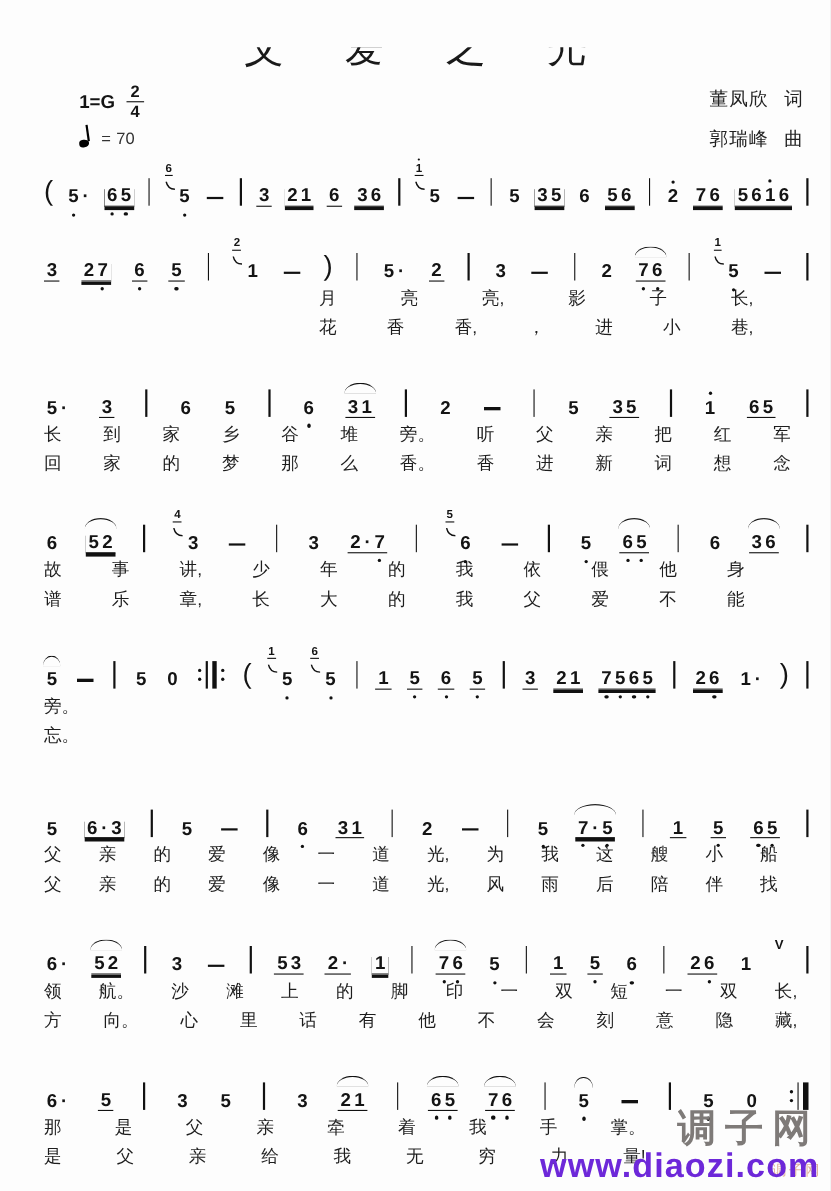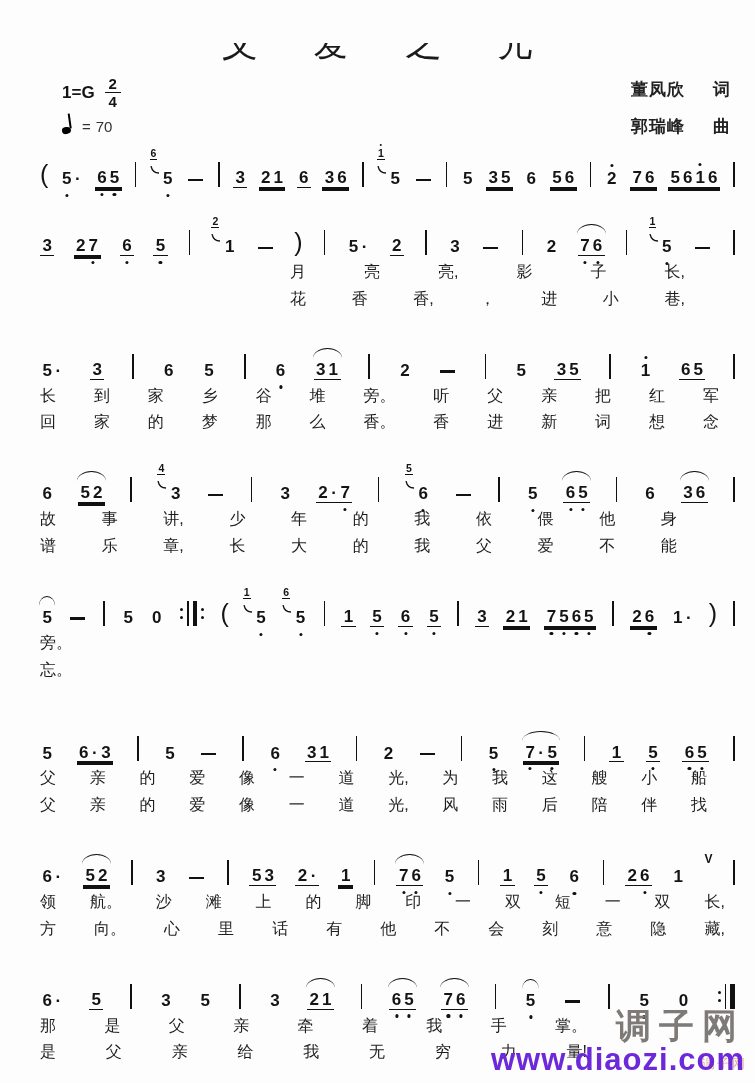--- a/index.html
+++ b/index.html
@@ -2,31 +2,31 @@
 <html><head>
 <meta charset="utf-8">
 <style>
   html,body{margin:0;padding:0;background:#e9e9e9;}
   .page{position:relative;width:755px;height:1083px;background:#fdfdfd;overflow:hidden;
         font-family:"Liberation Sans","DejaVu Sans",sans-serif;color:#141414;}
   
   .title{position:absolute;top:24px;left:0;right:0;display:flex;justify-content:center;gap:56px;}
   .tchar{font-family:"Liberation Serif","DejaVu Serif",serif;font-size:36px;color:#1a1a1a;
          clip-path:inset(48% 0 0 0);line-height:1.1;}
-  .meta-left{position:absolute;top:76px;left:62px;}
+  .meta-left{position:absolute;top:76px;left:72px;}
   .keyrow{display:flex;align-items:center;gap:10px;font-weight:bold;font-size:17px;}
   .frac{display:inline-flex;flex-direction:column;align-items:center;line-height:1;font-size:15px;font-weight:bold;}
   .frac .ft{border-bottom:1.8px solid #111;padding:0 4px 1px;}
   .frac .fb{padding-top:1px;}
   .temporow{display:flex;align-items:center;gap:5px;margin-top:9px;font-size:15px;color:#333;}
   .qnote{display:inline-block;position:relative;width:9px;height:7px;background:#000;
          border-radius:55% 60% 60% 50%;margin-right:6px;transform:translateY(4px) rotate(-8deg);}
   .qnote:after{content:"";position:absolute;right:-1px;top:-13px;width:1.8px;height:15px;background:#000;}
   .credits{position:absolute;top:78px;right:24px;font-size:17px;color:#222;}
-  .credit-line{display:flex;justify-content:flex-end;gap:28px;margin-bottom:14px;letter-spacing:1px;font-weight:bold;}
+  .credit-line{display:flex;justify-content:flex-end;gap:14px;margin-bottom:14px;letter-spacing:1px;}
   
   .score{position:absolute;top:140px;left:40px;right:18px;}
   .sys{margin-bottom:22px;}
   .notes{display:flex;justify-content:space-between;align-items:flex-end;height:48px;}
   .grp{position:relative;display:inline-flex;align-items:flex-end;padding-top:16px;}
   .dg{display:inline-flex;padding:0 1px;}
   .u1{border-bottom:1.8px solid #111;}
   .u2{border-bottom:1.8px solid #111;box-shadow:0 3px 0 0 #111;}
   .n{position:relative;font-weight:bold;font-size:17px;line-height:1.05;padding:0 1.5px;}
   .n.aug{padding:0 2px;}

